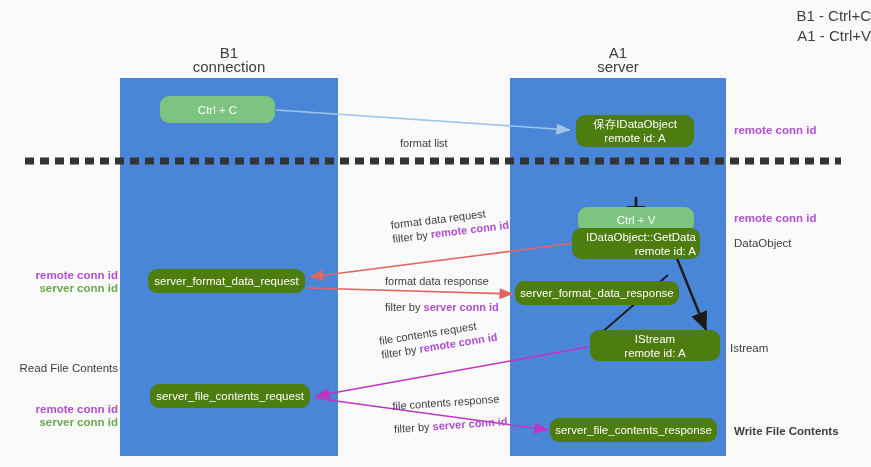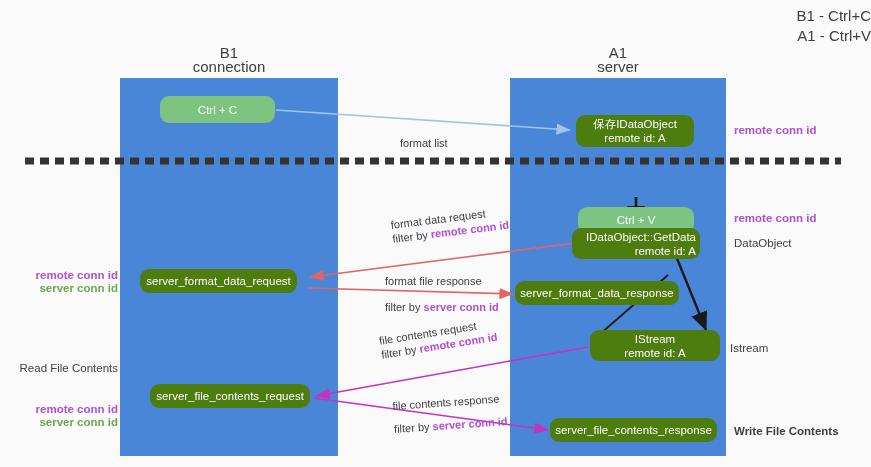--- a/index.html
+++ b/index.html
@@ -146,21 +146,21 @@
 
 <div class="abs node green" style="left:578px; top:172px; width:116px; height:26px;margin-top:35px;">
   <div>Ctrl + V</div>
 </div>
 
 <div class="abs node orange" style="left:572px; top:228px; width:128px; height:31px;align-items:flex-end;">
   <div>IDataObject::GetData</div>
   <div class="l2">remote id: A</div>
 </div>
 
-<div class="abs node orange" style="left:140px; top:269px; width:157px; height:24px;">
+<div class="abs node orange" style="left:148px; top:269px; width:157px; height:24px;">
   <div>server_format_data_request</div>
 </div>
 
 <div class="abs node orange" style="left:515px; top:281px; width:164px; height:24px;">
   <div>server_format_data_response</div>
 </div>
 
 <div class="abs node orange" style="left:590px; top:330px; width:130px; height:31px;">
   <div>IStream</div>
   <div class="l2">remote id: A</div>
@@ -179,21 +179,21 @@
 </div>
 
 <div class="abs edge-label" style="left:390px; top:218px; transform: rotate(-7deg); transform-origin: left top;">
   <div>format data request</div>
   <div>
     <span>filter by </span><span class="hl-remote">remote conn id</span>
   </div>
 </div>
 
 <div class="abs edge-label" style="left:385px; top:274px;">
-  <div>format file response</div>
+  <div>format data response</div>
   <div style="margin-top:12px; padding-left:-2px;">
     <span>filter by </span><span class="hl-server">server conn id</span>
   </div>
 </div>
 
 <div class="abs edge-label" style="left:378px; top:334px; transform: rotate(-9deg); transform-origin: left top;">
   <div>file contents request</div>
   <div>
     <span>filter by </span><span class="hl-remote">remote conn id</span>
   </div>

